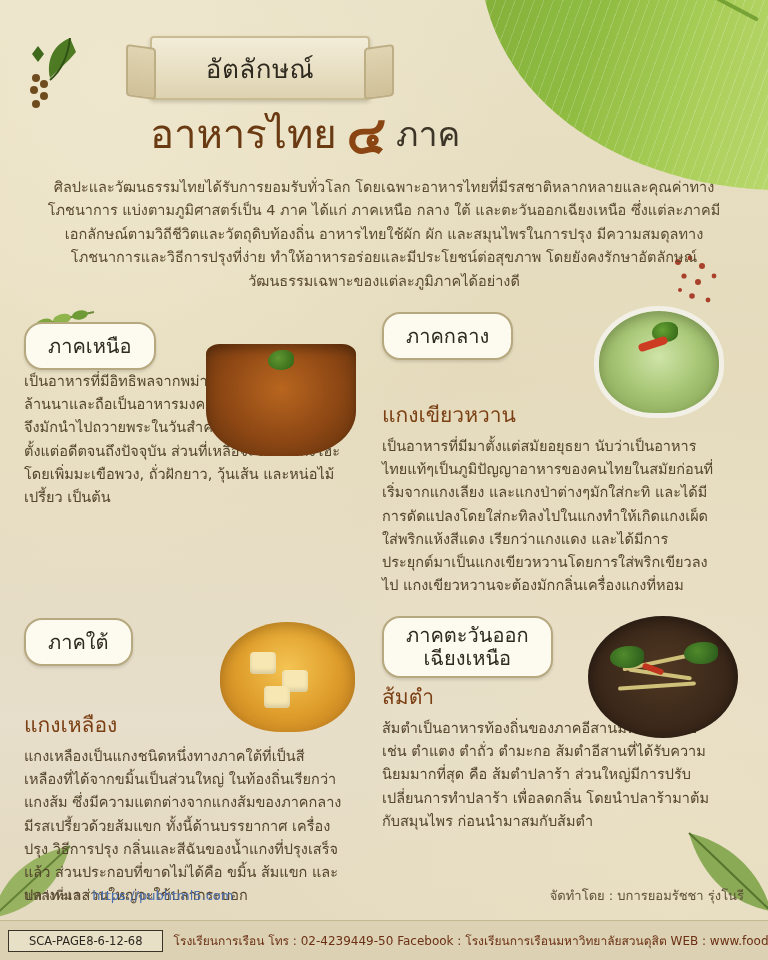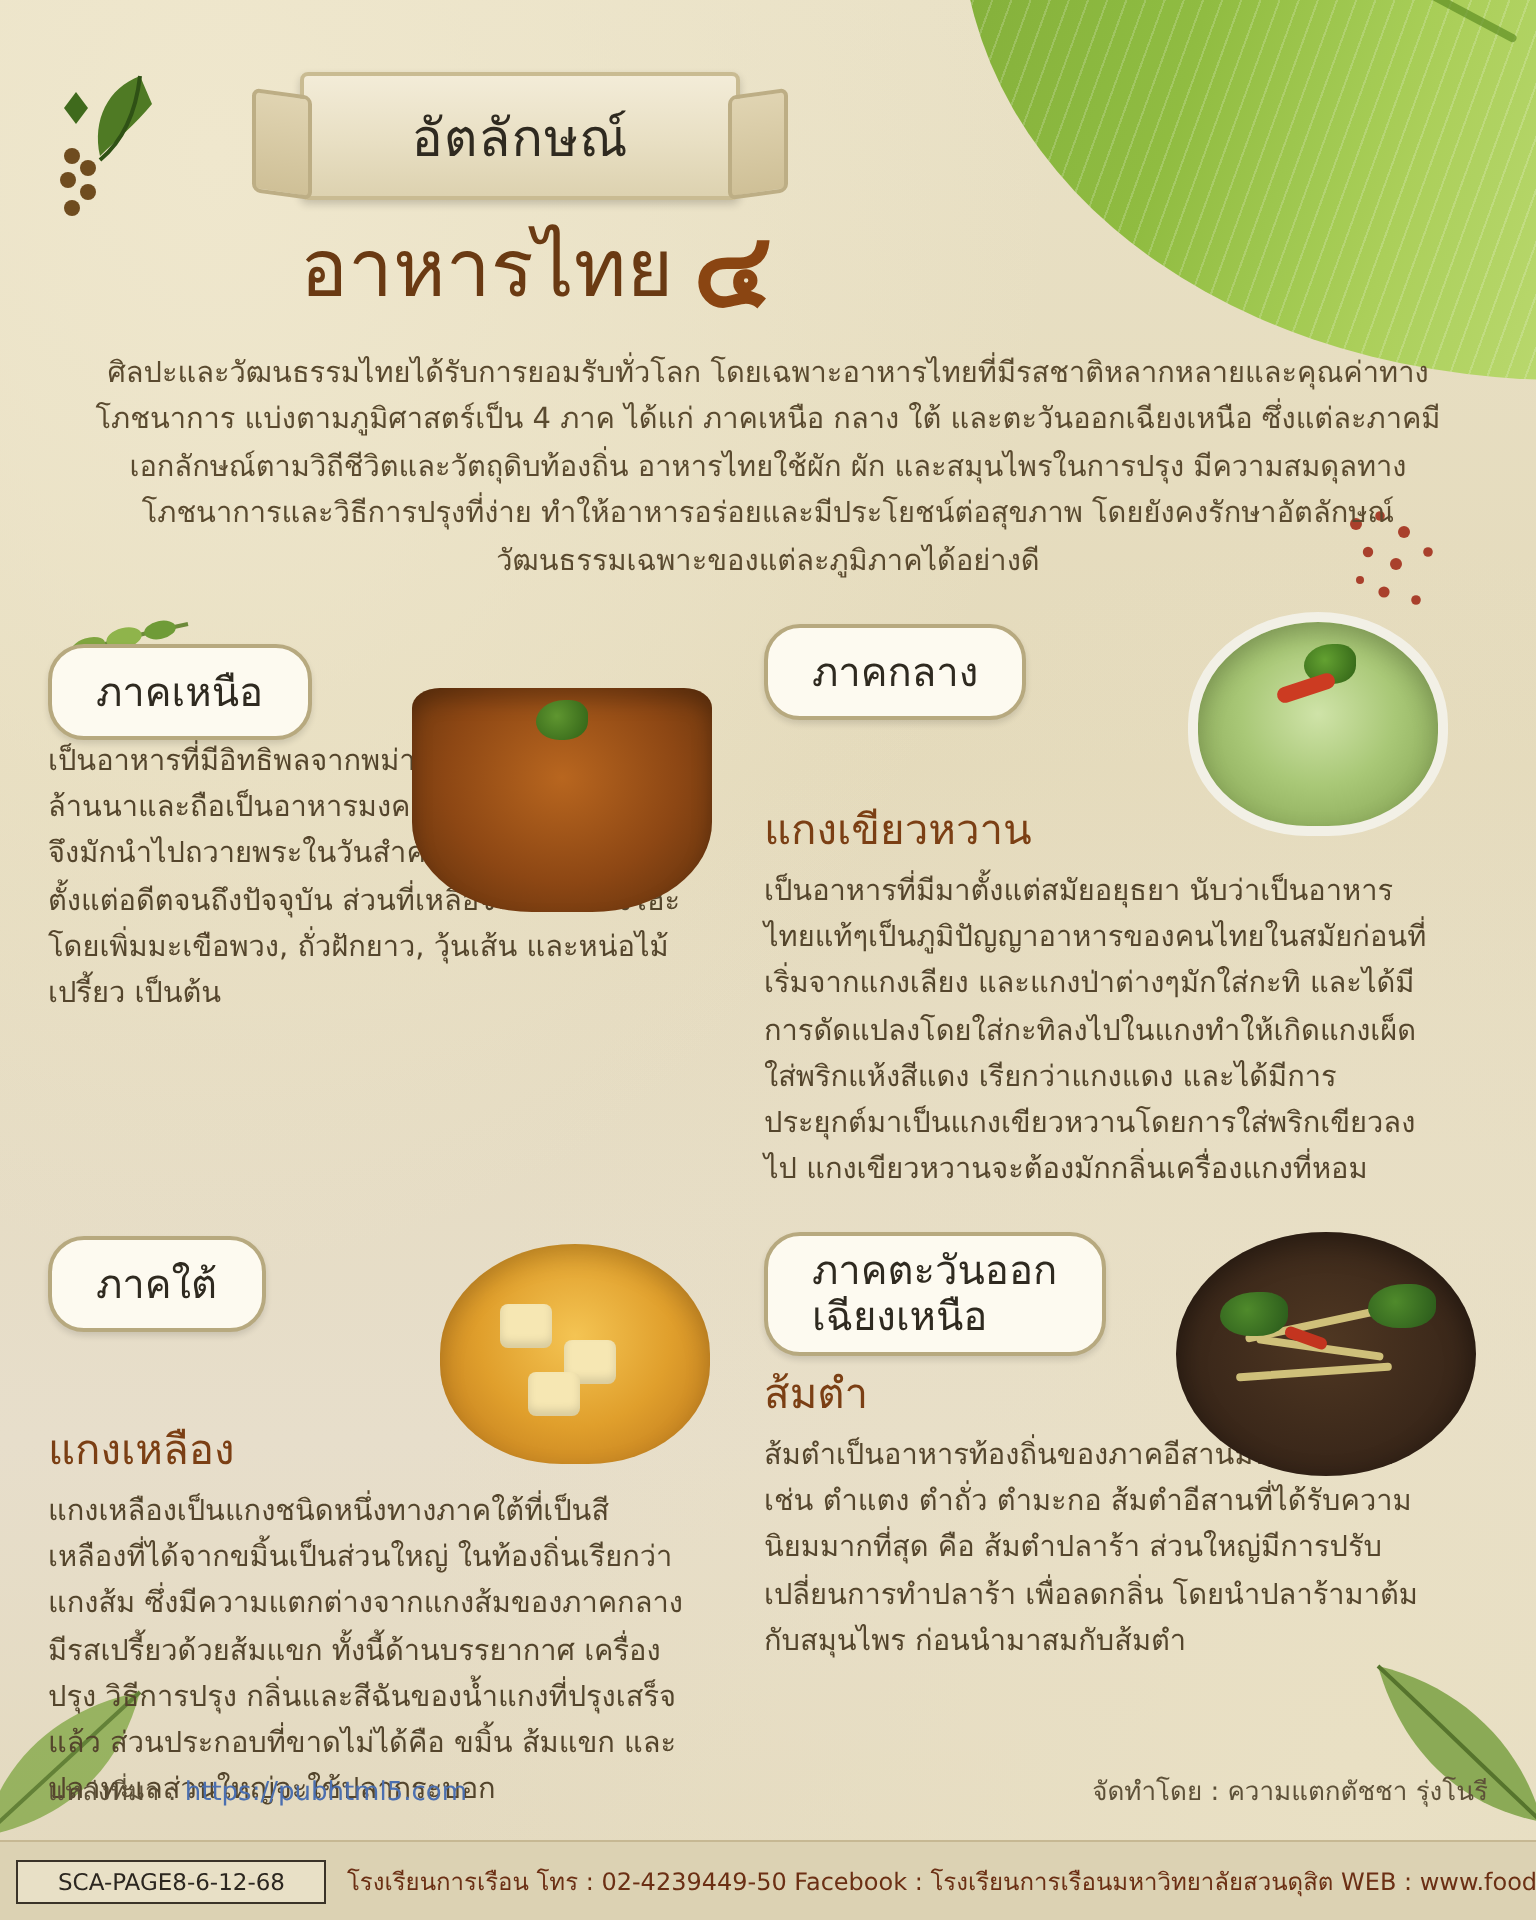--- a/index.html
+++ b/index.html
@@ -124,21 +124,21 @@
     display:inline-block;
     background:#fdfaf0;
     border:2px solid #b7a97f;
     border-radius: 18px;
     padding: 6px 22px;
     font-size: 20px;
     color:#2f2a20;
     box-shadow: 0 2px 3px rgba(0,0,0,.12);
     position:relative; z-index:4;
   }
-  .region .pill.two-line { line-height:1.15; text-align:left; }
+  .region .pill.two-line { line-height:1.15; text-align:center; }
   .dish-name {
     font-size: 21px;
     color:#7b3f14;
     margin: 8px 0 4px 0;
   }
   .dish-body {
     font-size: 14.5px;
     line-height: 1.6;
     color:#54452c;
   }
@@ -292,20 +292,21 @@
     <path d="M98 86 C70 60, 44 34, 16 8" stroke="#47691d" stroke-width="2" fill="none"></path>
   </svg>
 
   <div class="banner">
     <span class="banner-text">อัตลักษณ์</span>
   </div>
 
   <div class="title-row">
     <span class="title-main">อาหารไทย</span>
     <span class="title-num">๔</span>
+    <span class="title-suffix">ภาค</span>
   </div>
 
   <div class="intro">ศิลปะและวัฒนธรรมไทยได้รับการยอมรับทั่วโลก โดยเฉพาะอาหารไทยที่มีรสชาติหลากหลายและคุณค่าทางโภชนาการ แบ่งตามภูมิศาสตร์เป็น 4 ภาค ได้แก่ ภาคเหนือ กลาง ใต้ และตะวันออกเฉียงเหนือ ซึ่งแต่ละภาคมีเอกลักษณ์ตามวิถีชีวิตและวัตถุดิบท้องถิ่น อาหารไทยใช้ผัก ผัก และสมุนไพรในการปรุง มีความสมดุลทางโภชนาการและวิธีการปรุงที่ง่าย ทำให้อาหารอร่อยและมีประโยชน์ต่อสุขภาพ โดยยังคงรักษาอัตลักษณ์วัฒนธรรมเฉพาะของแต่ละภูมิภาคได้อย่างดี</div>
 
   <div class="region" style="left:24px; top:322px; width:330px;">
     <div class="photo" style="position:absolute; left:182px; top:22px; width:150px; height:112px; border-radius:0; overflow:visible;">
       <div class="bowl-curry">
         <div class="plate"></div>
         <div class="herb"></div>
       </div>
@@ -357,21 +358,21 @@
     <div class="dish-name" style="margin-top:2px;">ส้มตำ</div>
     <div class="dish-body" style="width:336px;">ส้มตำเป็นอาหารท้องถิ่นของภาคอีสานมีหลากหลายเช่น ตำแตง ตำถั่ว ตำมะกอ ส้มตำอีสานที่ได้รับความนิยมมากที่สุด คือ ส้มตำปลาร้า ส่วนใหญ่มีการปรับเปลี่ยนการทำปลาร้า เพื่อลดกลิ่น โดยนำปลาร้ามาต้มกับสมุนไพร ก่อนนำมาสมกับส้มตำ</div>
   </div>
 
   <div class="src">
     <span>แหล่งที่มา :</span>
     <a href="#">https://pubhtml5.com</a>
   </div>
   <div class="author">
     <span>จัดทำโดย :</span>
-    <span>ความแตกตัชชา รุ่งโนรี</span>
+    <span>บการยอมรัชชา รุ่งโนรี</span>
   </div>
 
   <div class="footer-bar">
     <span class="page-code">SCA-PAGE8-6-12-68</span>
     <span class="footer-text">โรงเรียนการเรือน โทร : 02-4239449-50 Facebook : โรงเรียนการเรือนมหาวิทยาลัยสวนดุสิต WEB : www.food.dusit.ac.th/main</span>
   </div>
 
 </div>
 
 </body></html>

